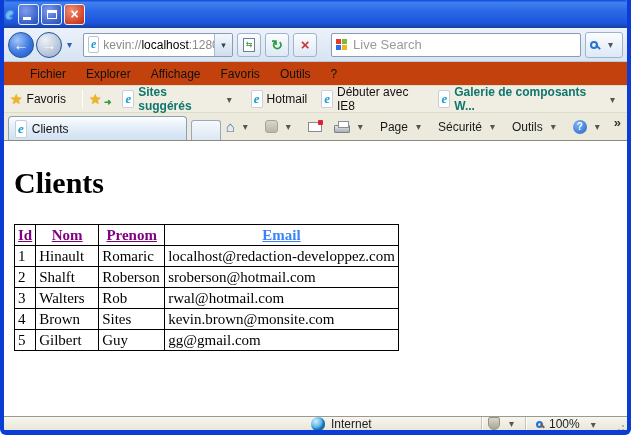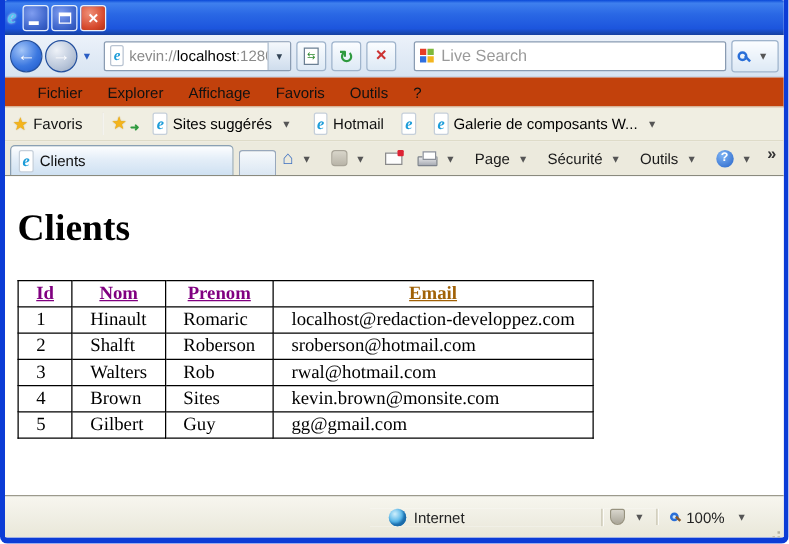--- a/index.html
+++ b/index.html
@@ -60,21 +60,21 @@
   
   .menurow { height:24px; flex:none; display:flex; align-items:center; background:#c2410c; border-bottom:1px solid #dedbc8; padding-left:16px; }
   .menu-item { font-size:12px; color:#111; padding:3px 10px; }
   .favrow { height:27px; flex:none; display:flex; align-items:center; background:#f0eee2; border-bottom:1px solid #dedbc8; padding-left:6px; }
   .star { color:#f4b41c; text-shadow:0 0 1px #b8860b; font-size:14px; margin-right:4px; }
   .fav-label { font-size:12px; color:#111; margin-right:10px; }
   .vsep { width:1px; height:18px; background:#c9c5b2; border-right:1px solid #fff; margin:0 6px; }
   .addfav { position:relative; margin-right:10px; }
   .addfav .arrow { position:absolute; right:-6px; bottom:1px; color:#2f9a3f; font-size:9px; font-weight:bold; }
   .fav-link { display:flex; align-items:center; gap:4px; font-size:12px; color:#111; padding:0 7px; }
-  .fav-link.muted span.lbl { color:#000000; }
+  .fav-link.muted span.lbl { color:#0f766e;font-weight:bold; }
   .e-ico { font:italic bold 13px "Liberation Serif", serif; color:#1d9dd9; background:#fff; border:1px solid #c5cfda; border-radius:2px; padding:0 2px; }
 
   .tabrow { height:28px; flex:none; display:flex; align-items:flex-end; background:#eceadd; border-bottom:1px solid #8a8a7e; padding-left:4px; }
   .tab { display:flex; align-items:center; gap:5px; width:222px; height:24px; padding-left:6px;
     background:linear-gradient(#fdfeff,#e4eef8 45%,#cfe1f2); border:1px solid #8aa0b4; border-bottom:none;
     border-radius:4px 4px 0 0; font-size:12px; color:#111; }
   .tabstub { width:36px; height:20px; margin-left:4px; background:linear-gradient(#f6f9fc,#dbe7f3);
     border:1px solid #98a8bc; border-bottom:none; border-radius:3px 3px 0 0; }
   .cmdbar { flex:1; display:flex; align-items:center; justify-content:flex-end; height:100%; padding-right:2px; gap:2px; }
   .cmd { display:flex; align-items:center; gap:3px; font-size:12px; color:#1a1a1a; padding:2px 5px; }
@@ -84,28 +84,28 @@
   .mail-ico::after { content:""; position:absolute; right:-2px; top:-3px; width:5px; height:5px; background:#d23; border-radius:1px; }
   .printer { position:relative; width:16px; height:8px; background:linear-gradient(#e8e8ea,#a9adb5); border:1px solid #7c828c; border-radius:1px; margin-top:5px; }
   .printer::before { content:""; position:absolute; left:3px; top:-5px; width:9px; height:5px; background:#fff; border:1px solid #8a8f98; }
   .help-c { width:14px; height:14px; border-radius:50%; color:#fff; background:radial-gradient(circle at 35% 30%,#7fb4f4,#2563c8); font-size:10px; font-weight:bold; display:flex; align-items:center; justify-content:center; }
   .chev { font-size:13px; font-weight:bold; color:#333; align-self:flex-start; padding:2px 4px 0 2px; }
 
   
   .content { flex:1; background:#fff; overflow:hidden; padding-left:6px; }
   .content h1 { font-family:"Liberation Serif", serif; font-size:30px; font-weight:bold; color:#000; margin:25px 0 24px 4px; }
   table.clients { border-collapse:collapse; table-layout:fixed; margin-left:4px; font-family:"Liberation Serif", serif; }
-  table.clients th, table.clients td { border:1px solid #000; padding:0 14px; height:21px; font-size:15px; overflow:hidden; white-space:nowrap; }
+  table.clients th, table.clients td { border:1px solid #000; padding:0 3px; height:21px; font-size:15px; overflow:hidden; white-space:nowrap; }
   table.clients th { text-align:center; }
   .c-id { width:17px; } .c-nom { width:63px;margin-top:36px; } .c-pre { width:66px; } .c-mail { width:222px; }
   th a { font-weight:bold; text-decoration:underline; font-size:15px; }
-  a.visited { color:#800080; } a.fresh { color:#a16207; }
-
-  
-  .statusbar { height:34px; flex:none; display:flex; align-items:center; background:linear-gradient(#f7f6ef,#e9e7d9);
+  a.visited { color:#800080; } a.fresh { color:#3b82f6; }
+
+  
+  .statusbar { height:14px; flex:none; display:flex; align-items:flex-start; background:linear-gradient(#f7f6ef,#e9e7d9);
     border-top:1px solid #9c9a8c; font-size:12px; color:#222; }
   .seg { border-right:1px solid #c9c5b2; box-shadow:1px 0 0 #fff; }
   .seg.s1{width:138px;} .seg.small{width:23px;} .seg.s7{width:38px;}
   .seg.zone { width:187px; display:flex; align-items:center; gap:6px; padding-left:16px; }
   .globe { width:14px; height:14px; border-radius:50%; background:radial-gradient(circle at 35% 30%,#cfeffc,#58b6e8 45%,#1e77c0 78%);
     box-shadow:inset -2px -2px 2px #1a6aa8; }
   .seg.shield-seg { width:44px; display:flex; align-items:center; justify-content:center; gap:4px; }
   .shield { width:12px; height:13px; background:linear-gradient(#d8d5cc,#a9a598); border-radius:2px 2px 6px 6px; border:1px solid #97927f; }
   .seg.zoomseg { flex:1; display:flex; align-items:center; gap:6px; padding-left:10px; border-right:none; box-shadow:none; }
   .zlens { width:7px; height:7px; border:2px solid #2a6fd8; border-radius:50%; position:relative; background:radial-gradient(#dff0ff,#9cc8f2); }
@@ -191,20 +191,21 @@
       <span class="e-ico">e</span>
       <span class="lbl">Sites suggérés</span>
       <span class="dd gray">▾</span>
     </span>
     <span class="fav-link">
       <span class="e-ico">e</span>
       <span class="lbl">Hotmail</span>
     </span>
     <span class="fav-link">
       <span class="e-ico">e</span>
+      <span class="lbl">Débuter avec IE8</span>
     </span>
     <span class="fav-link muted">
       <span class="e-ico">e</span>
       <span class="lbl">Galerie de composants W...</span>
       <span class="dd gray">▾</span>
     </span>
   </div>
 
   <div class="tabrow">
     <div class="tab">

